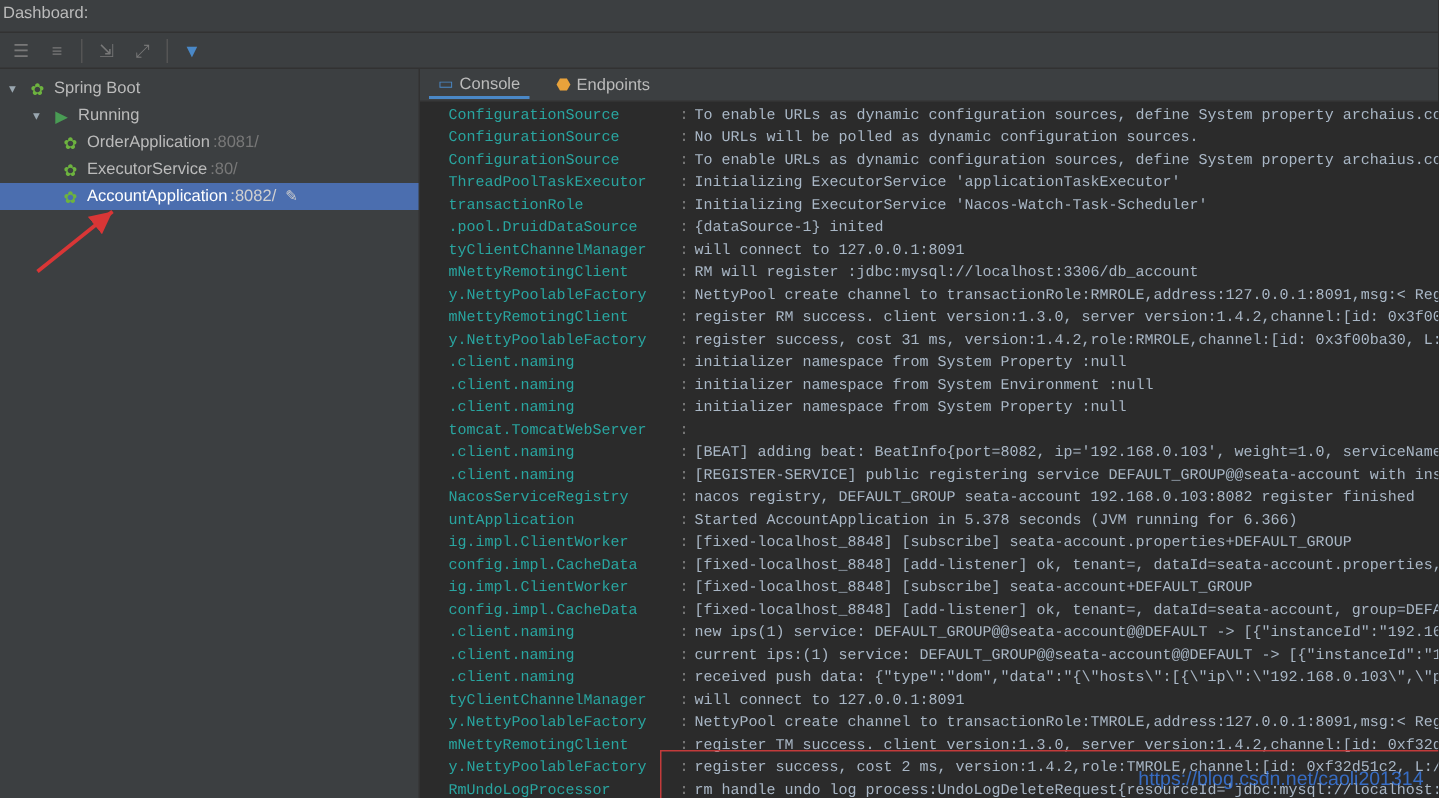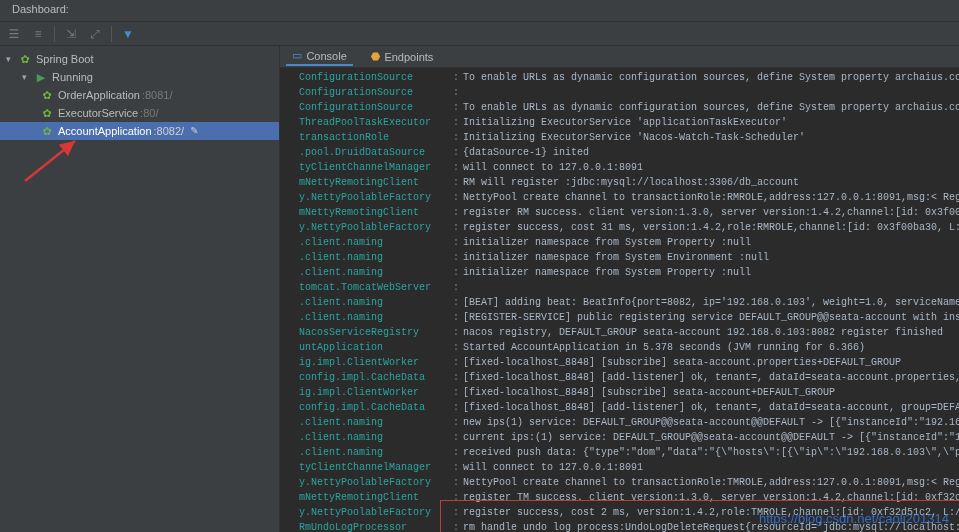--- a/index.html
+++ b/index.html
@@ -10,21 +10,21 @@
     color: #a9b7c6;
     width: 959px;
     height: 532px;
     overflow: hidden;
     position: relative;
   }
   .top-bar {
     height: 22px;
     background: #3c3f41;
     border-bottom: 1px solid #323232;
-    padding: 3px 12px;
+    padding: 3px 2px;
     color: #bbbbbb;
     font-size: 11px;
   }
   .toolbar {
     height: 24px;
     background: #3c3f41;
     border-bottom: 1px solid #323232;
     display: flex;
     align-items: center;
     padding: 0 6px;
@@ -247,20 +247,21 @@
     <div class="console" id="console">
 
       <div class="log-line">
           <span class="log-logger">ConfigurationSource</span>
           <span class="log-colon">:</span>
           <span class="log-msg">To enable URLs as dynamic configuration sources, define System property archaius.configurat</span>
         </div>
         <div class="log-line">
           <span class="log-logger">ConfigurationSource</span>
           <span class="log-colon">:</span>
+          <span class="log-msg">No URLs will be polled as dynamic configuration sources.</span>
         </div>
         <div class="log-line">
           <span class="log-logger">ConfigurationSource</span>
           <span class="log-colon">:</span>
           <span class="log-msg">To enable URLs as dynamic configuration sources, define System property archaius.configurat</span>
         </div>
         <div class="log-line">
           <span class="log-logger">ThreadPoolTaskExecutor</span>
           <span class="log-colon">:</span>
           <span class="log-msg">Initializing ExecutorService 'applicationTaskExecutor'</span>

